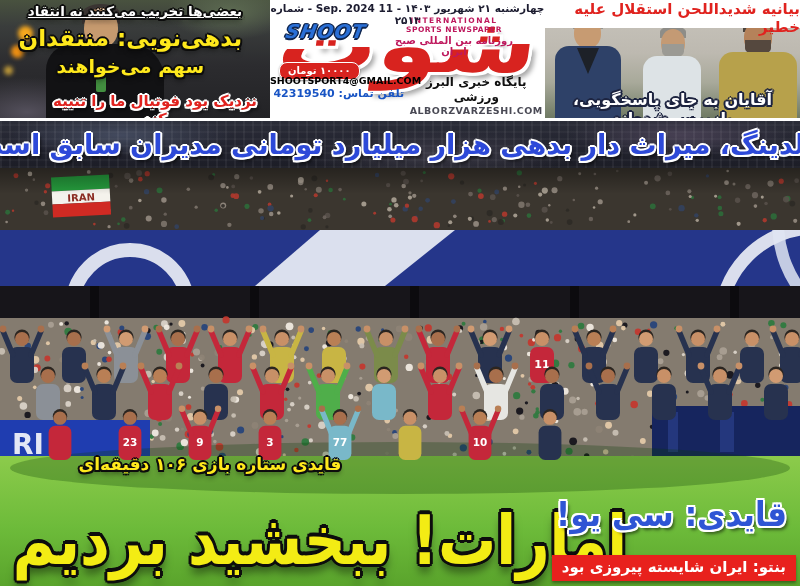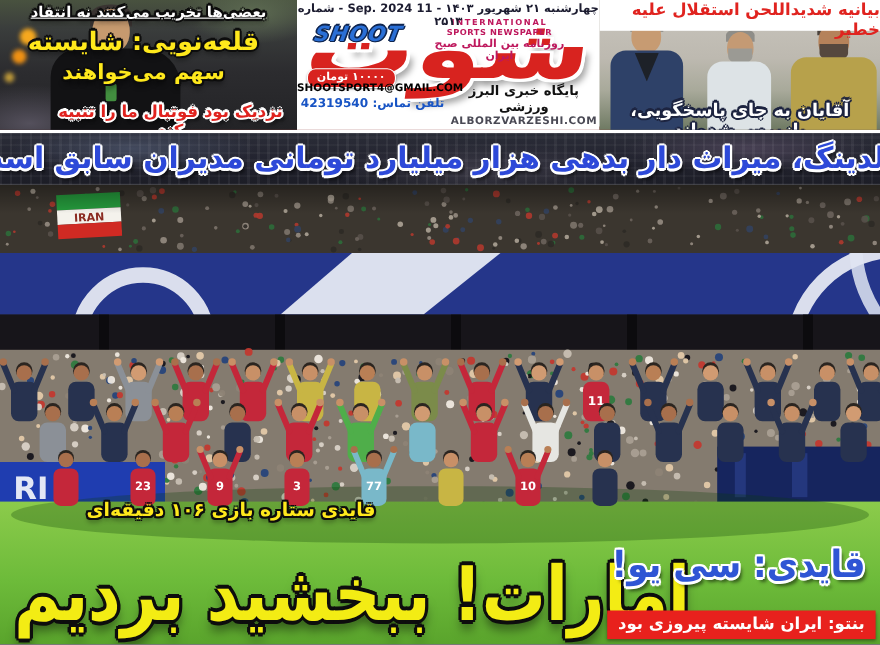--- a/index.html
+++ b/index.html
@@ -127,21 +127,21 @@
       <div class="blur-dot dot-a"></div>
       <div class="blur-dot dot-b"></div>
       <div class="blur-dot dot-c"></div>
       <div class="coach">
         <div class="hair"></div>
           <div class="head"></div>
           <div class="body"></div>
           <div class="badge"></div>
       </div>
       <div class="left-kicker ol-k">بعضی‌ها تخریب می‌کنند نه انتقاد</div>
-      <div class="left-line left-line1 ol-k">قلعه‌نویی: شایسته</div>
+      <div class="left-line left-line1 ol-k">بدهی‌نویی: منتقدان</div>
       <div class="left-line left-line2 ol-k">سهم می‌خواهند</div>
       <div class="left-footer ol-w">نزدیک بود فوتبال ما را تنبیه کند</div>
     </section>
 
     <section class="panel masthead">
       <div class="dateline">چهارشنبه ۲۱ شهریور ۱۴۰۳ - 11 Sep. 2024 - شماره ۲۵۱۳</div>
       <div class="logo-fa">شوت</div>
       <div class="logo-en">SHOOT</div>
       <div class="int-block">
         <div class="l1">INTERNATIONAL</div>

